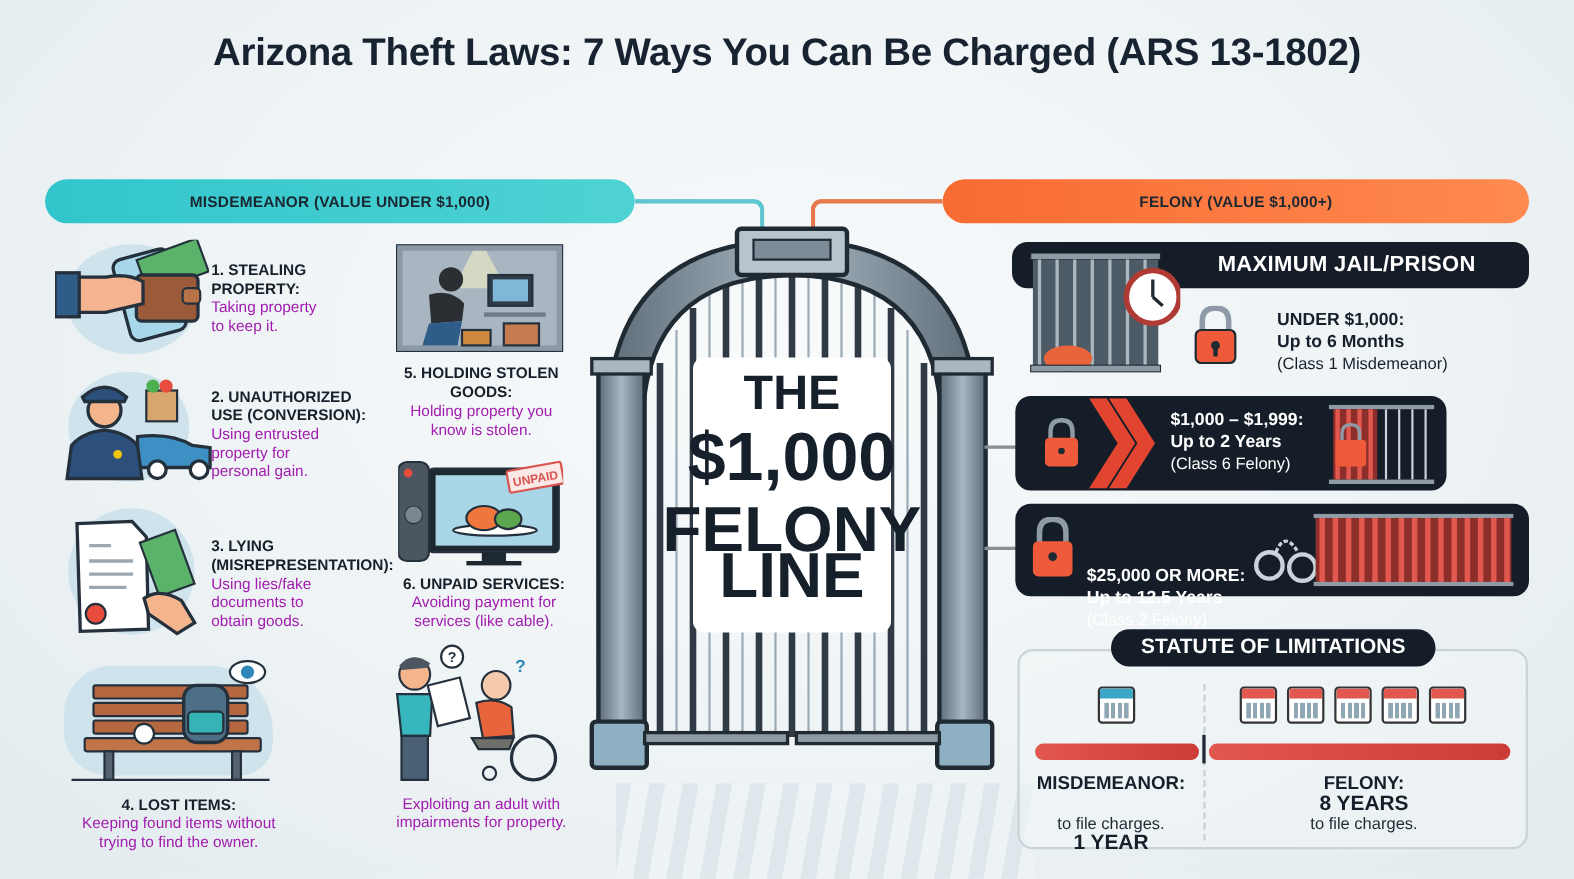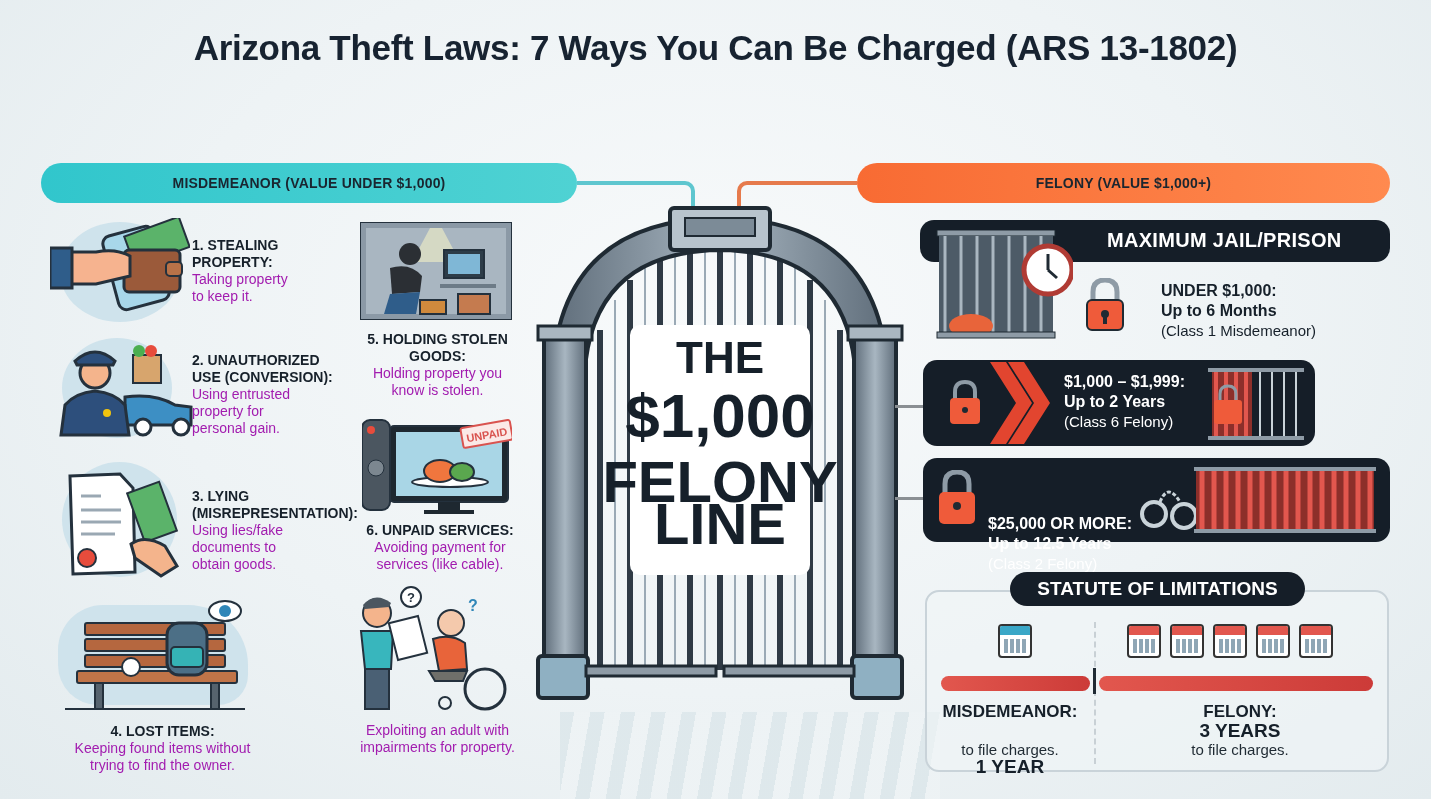--- a/index.html
+++ b/index.html
@@ -433,21 +433,21 @@
 
 <div class="tl-bar" style="left:941px;top:676px;width:149px;"></div>
 <div class="abs" style="left:1093px;top:668px;width:3px;height:26px;background:#1f2a33;"></div>
 <div class="tl-bar" style="left:1099px;top:676px;width:274px;"></div>
 
 <div class="st-t" style="left:935px;top:702px;width:150px;">MISDEMEANOR:</div>
 <div class="st-t" style="left:935px;top:721px;width:150px;font-size:19px;margin-top:36px;">1 YEAR</div>
 <div class="st-d" style="left:935px;top:741px;width:150px;">to file charges.</div>
 
 <div class="st-t" style="left:1160px;top:702px;width:160px;">FELONY:</div>
-<div class="st-t" style="left:1160px;top:721px;width:160px;font-size:19px;">3 YEARS</div>
+<div class="st-t" style="left:1160px;top:721px;width:160px;font-size:19px;">8 YEARS</div>
 <div class="st-d" style="left:1160px;top:741px;width:160px;">to file charges.</div>
 
 <div class="nblm">
   <svg width="13" height="11" viewBox="0 0 13 11">
     <path d="M1 10 Q1 1 6.5 1 Q12 1 12 10" fill="none" stroke="#222" stroke-width="1.6"></path>
     <path d="M4 10 Q4 4 6.5 4 Q9 4 9 10" fill="none" stroke="#222" stroke-width="1.6"></path>
   </svg>
   <span>NotebookLM</span>
 </div>
 

